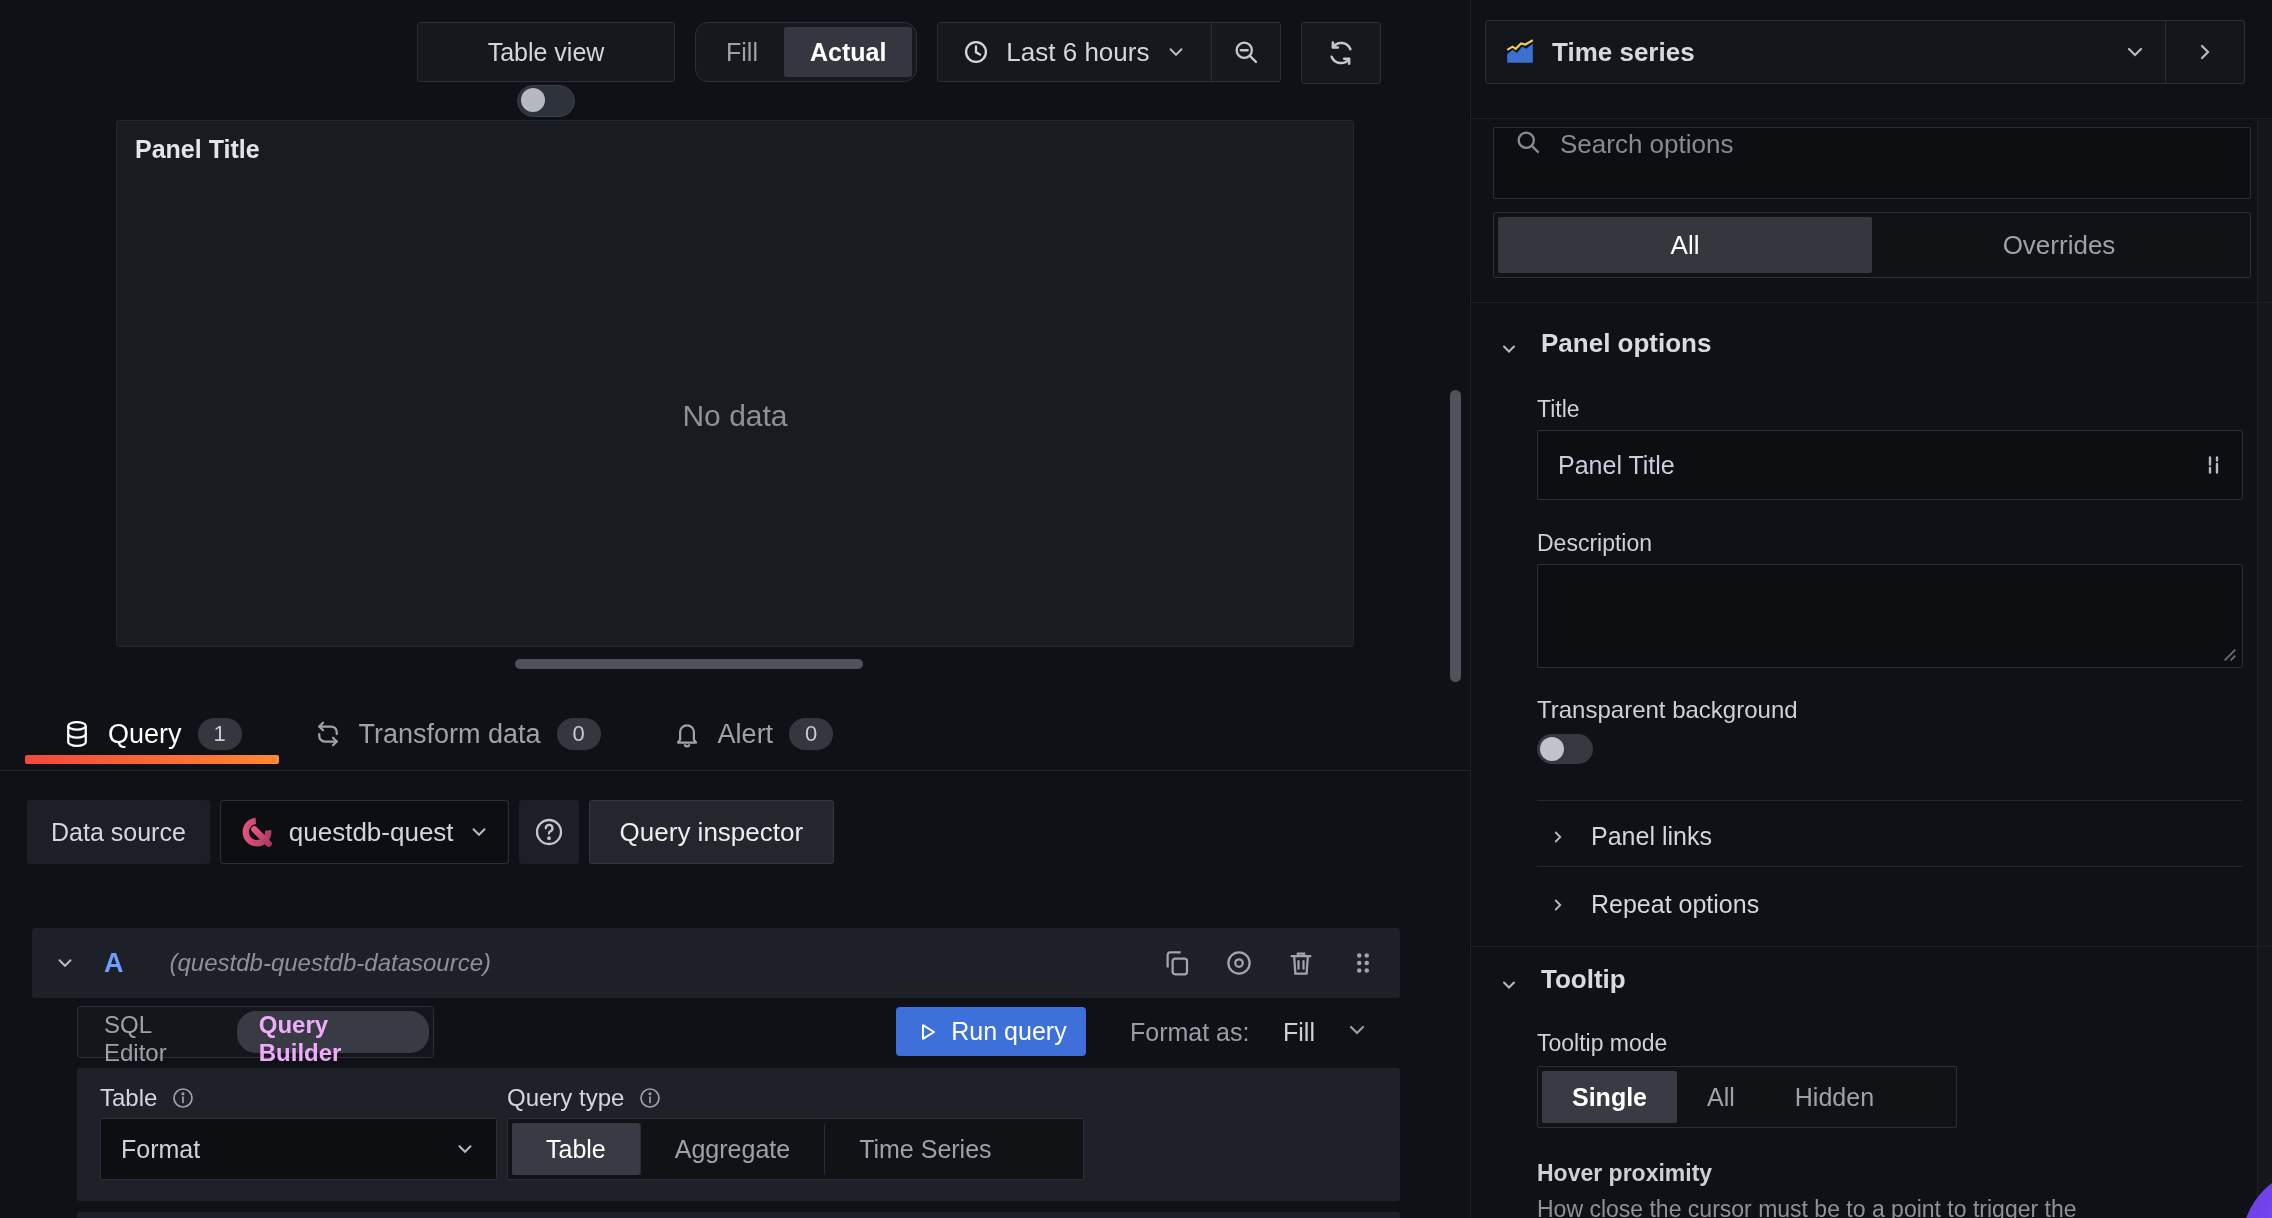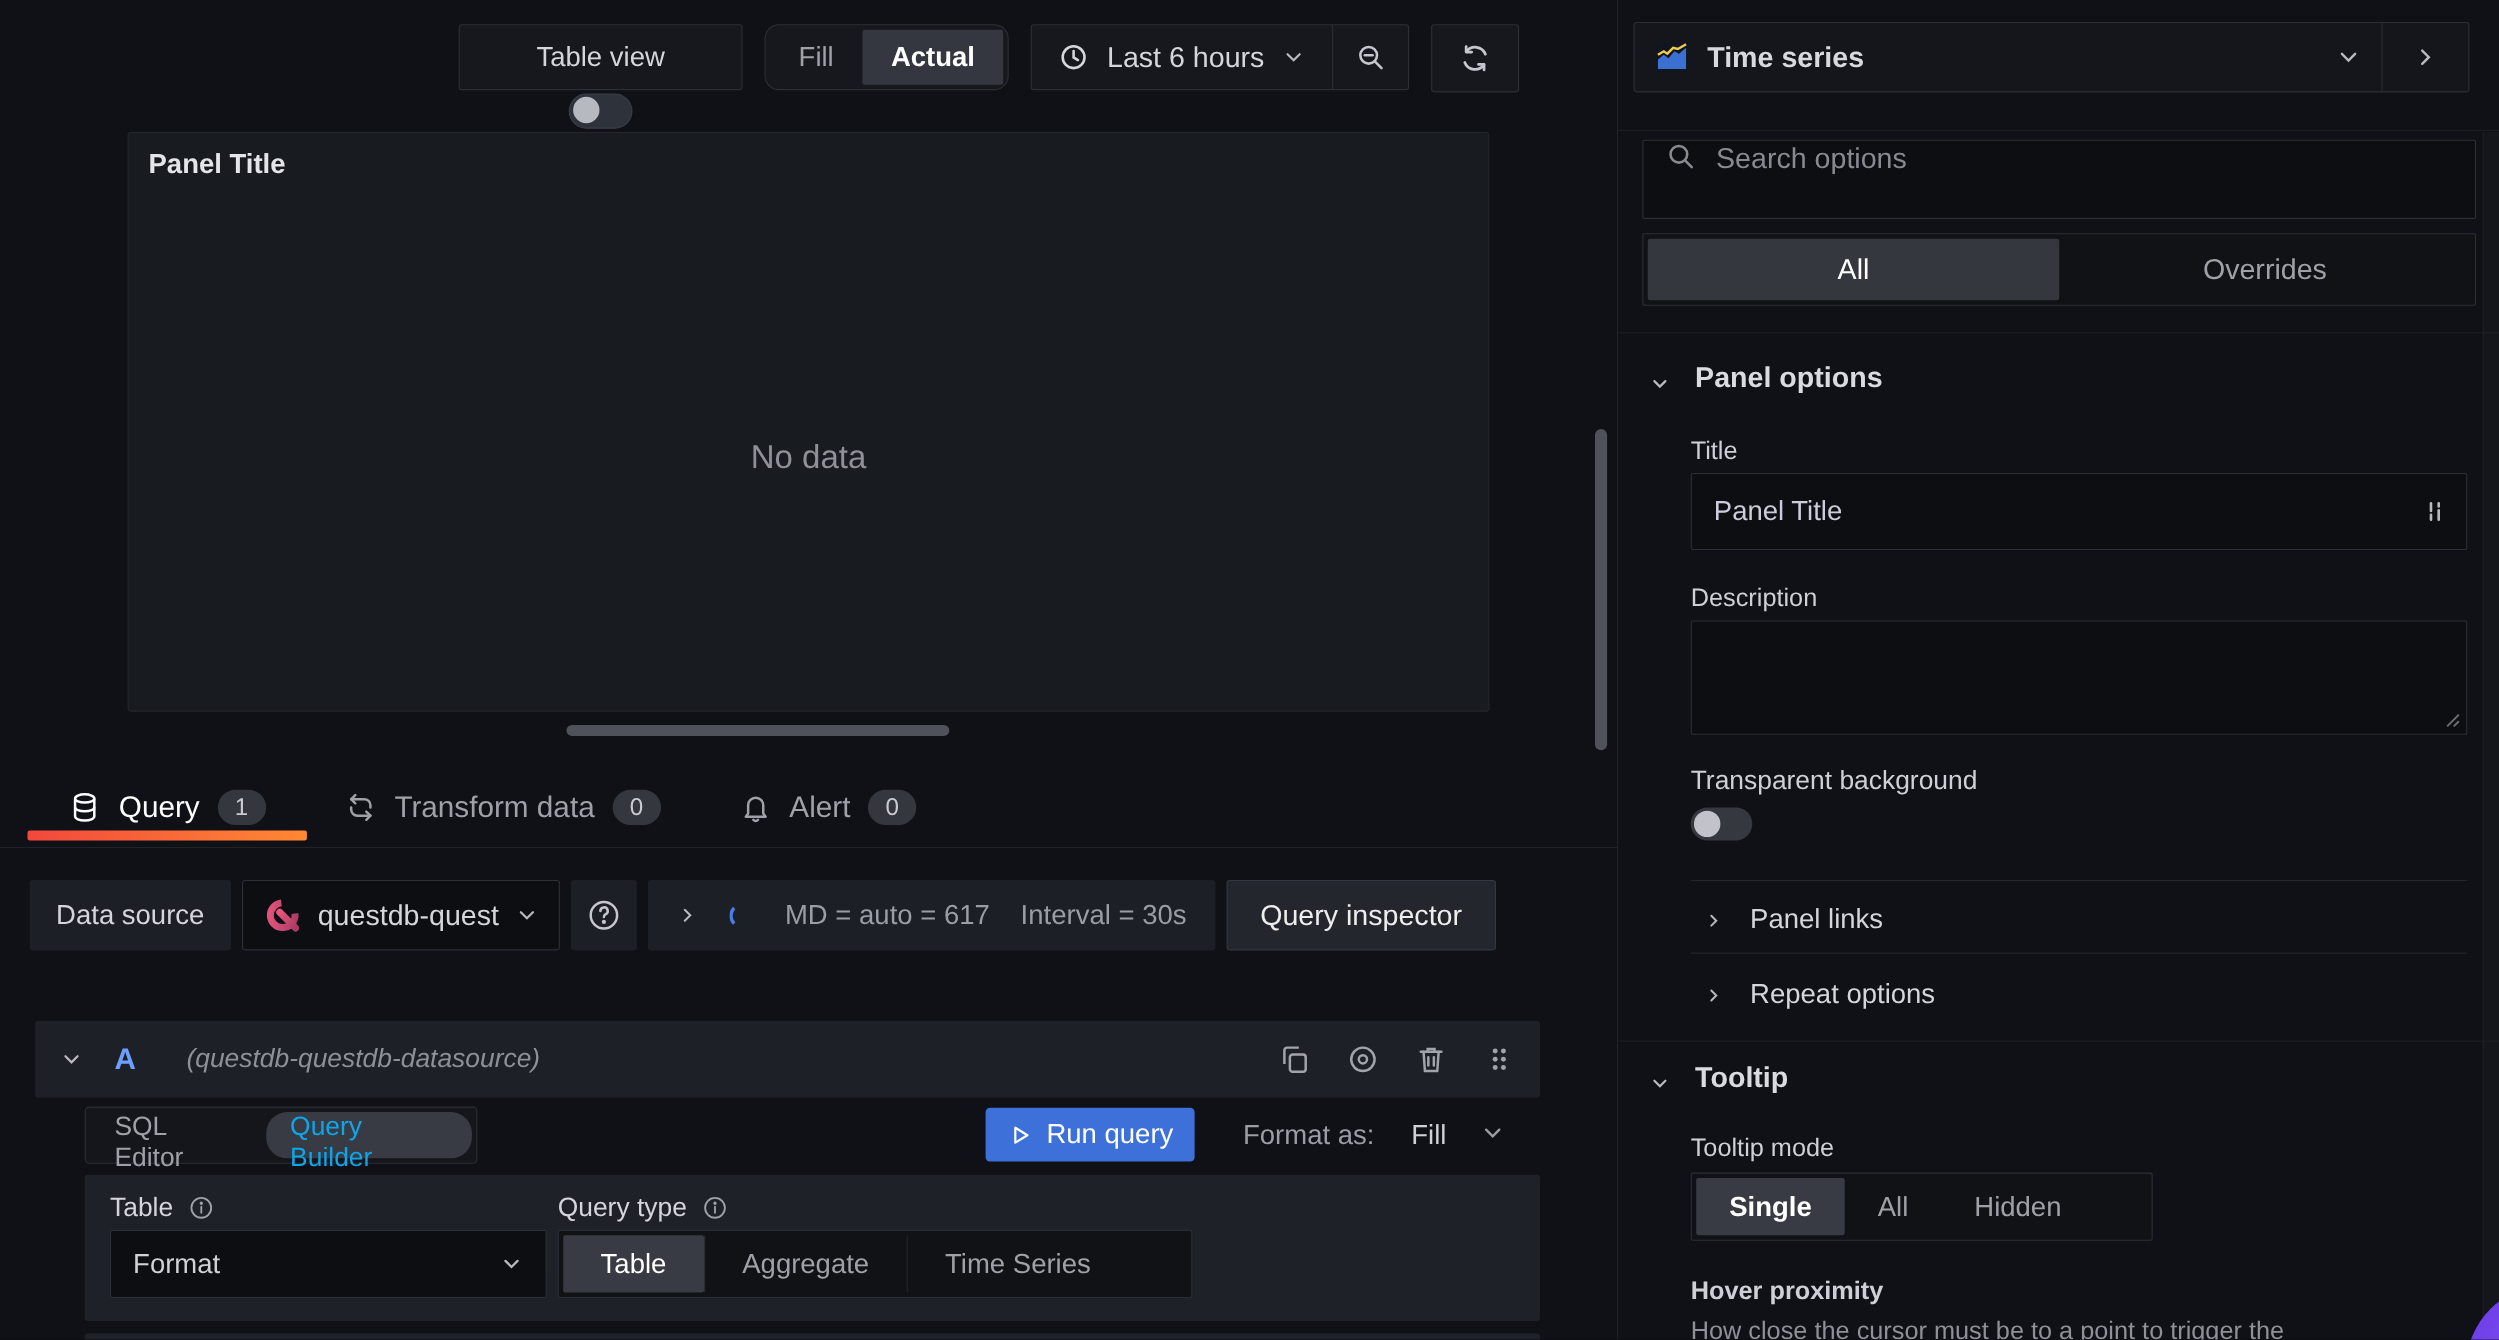--- a/index.html
+++ b/index.html
@@ -48,21 +48,21 @@
   .inspector{display:flex;align-items:center;background:#24262d;border:1px solid #34373f;border-radius:3px;padding:0 30px;font-size:26px;font-weight:500;color:#eceded;}
   
   .qrow{position:absolute;left:32px;top:928px;width:1368px;height:70px;background:#1d2026;border-radius:3px;display:flex;align-items:center;padding:0 22px;box-sizing:border-box;gap:28px;color:#9fa1a8;}
   .refid{font-size:27px;font-weight:700;}
   .ds-hint{font-style:italic;font-size:24px;color:#8e9098;margin-left:18px;}
   .qrow-spacer{flex:1;}
   .qicons{display:flex;gap:32px;align-items:center;color:#a2a4ab;}
   
   .mode-toggle{position:absolute;left:77px;top:1006px;width:357px;height:52px;box-sizing:border-box;border:1px solid #2c2f37;border-radius:4px;display:flex;padding:4px;gap:2px;background:#14161b;}
   .mode{padding:0 22px;display:grid;place-items:center;font-size:24px;color:#9fa1a8;border-radius:3px;}
-  .mode.active{background:#383b43;color:#0ea5e9;font-weight:400;border-radius:19px;}
+  .mode.active{background:#383b43;color:#f0abfc;font-weight:700;border-radius:19px;}
   .run-btn{position:absolute;left:896px;top:1007px;width:190px;height:49px;background:#3d71d9;border-radius:4px;display:flex;align-items:center;justify-content:center;gap:12px;color:#fff;font-size:25px;font-weight:500;}
   .fmt-label{position:absolute;left:1130px;top:1018px;font-size:25px;color:#9b9da5;}
   .fmt-value{position:absolute;left:1283px;top:1018px;font-size:25px;color:#d0d1d8;}
   .fmt-chev{position:absolute;left:1345px;top:1018px;color:#9b9da5;}
   
   .card{position:absolute;left:77px;top:1068px;width:1323px;height:133px;background:#1e2127;border-radius:3px;}
   .fld-label{position:absolute;display:flex;align-items:center;gap:14px;font-size:24px;font-weight:500;color:#d5d6dc;}
   .choose{position:absolute;left:23px;top:50px;width:397px;height:62px;box-sizing:border-box;background:#0c0e12;border:1px solid #2c2f37;border-radius:2px;display:flex;align-items:center;justify-content:space-between;padding:0 20px;font-size:25px;color:#d0d1d6;}
   .qt-group{position:absolute;left:430px;top:50px;width:577px;height:62px;box-sizing:border-box;border:1px solid #2c2f37;border-radius:2px;display:flex;padding:4px;background:#101216;}
   .qt-seg{display:grid;place-items:center;padding:0 34px;font-size:25px;color:#9fa1a8;border-radius:2px;}
@@ -225,30 +225,20 @@
       </div>
       <div class="help-btn">
         <span class="icon">
           <svg width="32" height="32" viewBox="0 0 24 24" fill="none" stroke="currentColor" stroke-width="1.7">
               <circle cx="12" cy="12" r="9"></circle>
               <path d="M9.6 9.2a2.5 2.5 0 1 1 3.4 2.3c-.8.35-1 .9-1 1.7" stroke-linecap="round"></path>
               <circle cx="12" cy="16.6" r="0.6" fill="currentColor"></circle>
             </svg>
         </span>
       </div>
-      <div class="q-options">
-        <span class="icon chev">
-          <svg width="20" height="20" viewBox="0 0 24 24" fill="none" stroke="currentColor" stroke-width="2.2" stroke-linecap="round">
-              <path d="M9 6l6 6-6 6"></path>
-            </svg>
-        </span>
-        <span class="spinner"></span>
-        <span>MD = auto = 617</span>
-        <span>Interval = 30s</span>
-      </div>
       <div class="inspector">Query inspector</div>
     </div>
 
     <div class="qrow">
       <span class="icon chev">
         <svg width="22" height="22" viewBox="0 0 24 24" fill="none" stroke="currentColor" stroke-width="2.2" stroke-linecap="round">
             <path d="M6 9l6 6 6-6"></path>
           </svg>
       </span>
       <span class="refid" style="color:#6e9fff;">A</span>

